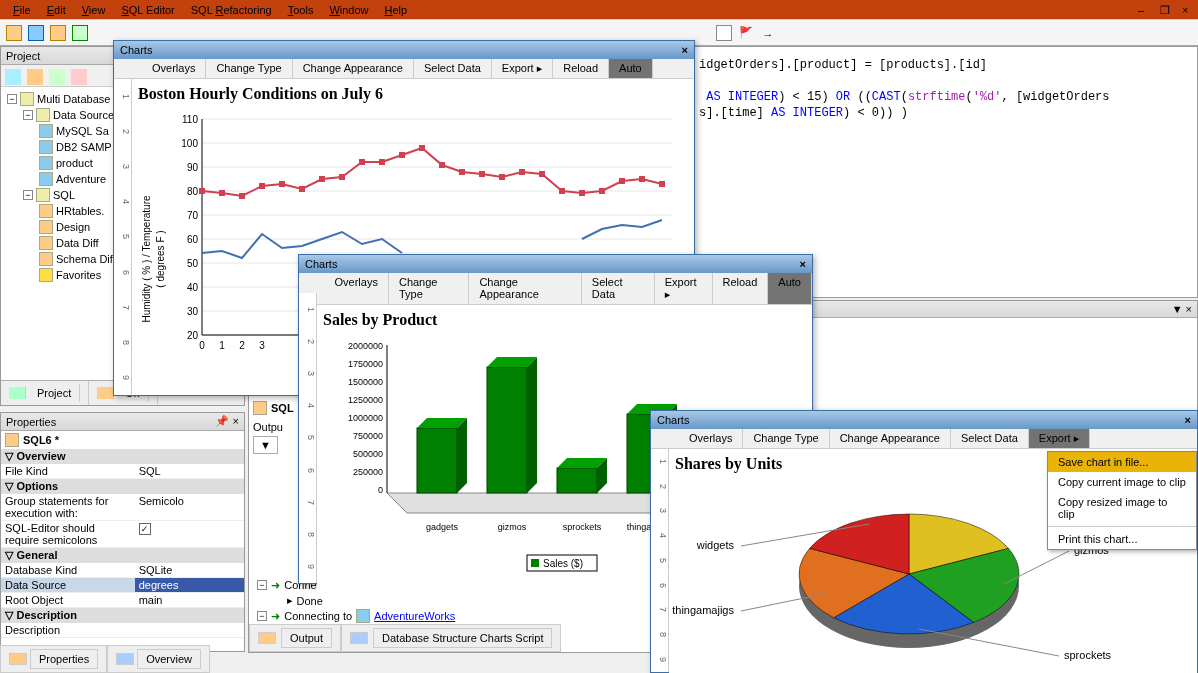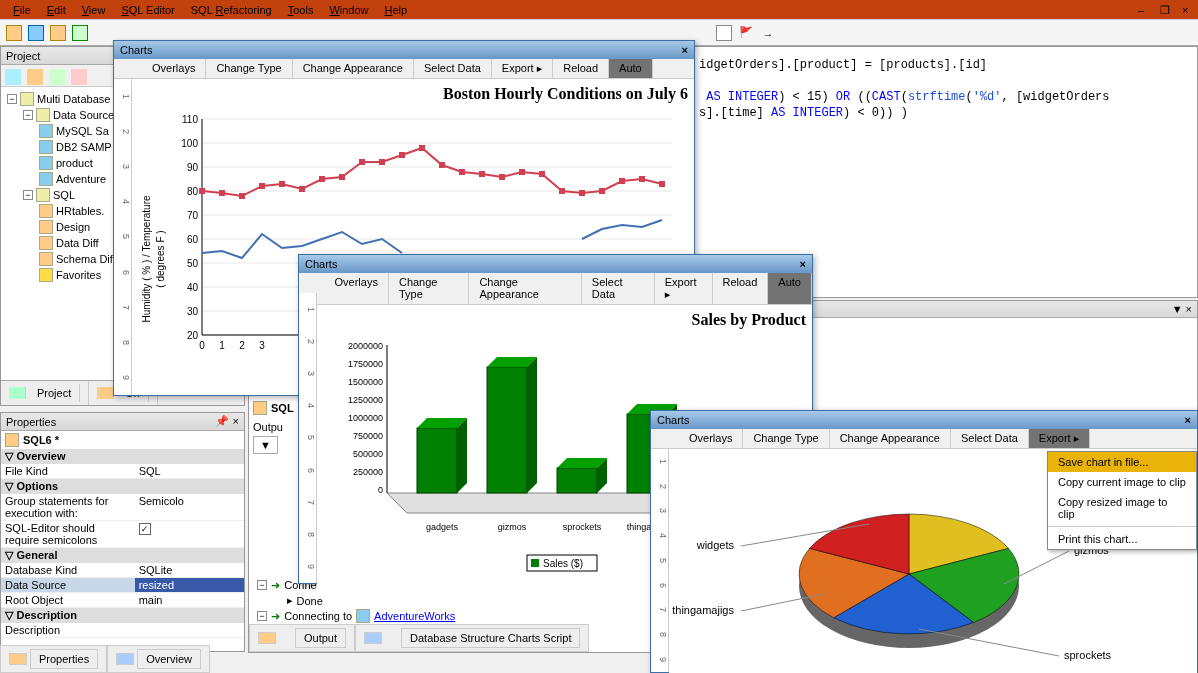--- a/index.html
+++ b/index.html
@@ -34,35 +34,35 @@
 .prop-row { display: flex; border-bottom: 1px solid #eee; }
 .prop-row .k { width: 55%; padding: 1px 4px; }
 .prop-row .v { width: 45%; padding: 1px 4px; background: #fff; }
 .prop-row.sel { background: #c8d8e8; }
 .prop-row.sel .v { background: #3858a8; color: #fff; }
 .bottom-tabs { position: absolute; left: 0; bottom: 0; display: flex; background: #eee; }
 .bottom-tabs span { padding: 3px 8px; border: 1px solid #ccc; display: flex; gap: 3px; align-items: center; }
 .editor-panel { position: absolute; left: 248px; top: 46px; right: 0; height: 252px; background: #fff; border: 1px solid #999; }
 .editor-content { padding: 10px 20px; font-family: 'Courier New', monospace; font-size: 12px; line-height: 16px; }
 .kw-blue { color: #0000ff; }
-.kw-red { color: #1d4ed8; }
+.kw-red { color: #a21caf; }
 .results-panel { position: absolute; left: 248px; top: 300px; right: 0; bottom: 20px; background: #fff; border: 1px solid #999; }
 .output-area { padding: 4px 8px; font-size: 11px; }
 .output-line { display: flex; align-items: center; gap: 4px; padding: 1px 0; }
 .link { color: #00f; text-decoration: underline; }
 .results-tabs { position: absolute; bottom: 0; left: 0; display: flex; }
-.results-tabs span { padding: 3px 8px; border: 1px solid #ccc; background: #eee; display: flex; gap: 19px; align-items: center; }
+.results-tabs span { padding: 3px 8px; border: 1px solid #ccc; background: #eee; display: flex; gap: 5px; align-items: center; }
 .chart-window { position: absolute; background: #fff; border: 1px solid #3a6ea5; box-shadow: 2px 2px 6px rgba(0,0,0,0.3); }
 .chart-title { background: linear-gradient(#a8c8e8,#6898c8); padding: 3px 6px; font-size: 11px; display: flex; justify-content: space-between; }
 .chart-title .x { cursor: pointer; font-weight: bold; }
 .chart-toolbar { background: #f0f0f0; border-bottom: 1px solid #ccc; padding: 0; display: flex; }
 .chart-btn { padding: 3px 10px; border-right: 1px solid #ccc; cursor: default; }
 .chart-btn.active { background: #737373; }
 .chart-body { background: #fff; position: relative; }
-.chart-main-title { text-align: right; font-family: Georgia, serif; font-size: 16px; font-weight: bold; padding: 6px; }
+.chart-main-title { text-align: left; font-family: Georgia, serif; font-size: 16px; font-weight: bold; padding: 6px; }
 .chart1 { left: 113px; top: 40px; width: 582px; height: 356px; }
 .chart2 { left: 298px; top: 254px; width: 515px; height: 330px; }
 .chart3 { left: 650px; top: 410px; width: 548px; height: 263px; }
 .export-menu { position: absolute; right: 0; top: 22px; background: #fff; border: 1px solid #888; box-shadow: 2px 2px 4px rgba(0,0,0,0.3); z-index: 100; width: 150px; }
 .export-menu div { padding: 4px 10px; }
 .export-menu div.sel { background: #eab308; }
 .export-menu hr { border: none; border-top: 1px solid #ccc; margin: 2px 0; }
 .ruler-v { position: absolute; left: 0; top: 38px; bottom: 0; width: 18px; background: #fff; border-right: 1px solid #ccc; writing-mode: vertical-rl; text-orientation: mixed; font-size: 9px; color: #666; display: flex; justify-content: space-around; }
 svg text { font-family: Arial; }
 .icon-sq { width: 16px; height: 16px; display: inline-block; }
@@ -222,21 +222,21 @@
         <div class="k">SQL-Editor should require semicolons</div>
         <div class="v"><span class="checkbox">✓</span></div>
       </div>
       <div class="prop-section">▽ General</div>
       <div class="prop-row">
         <div class="k">Database Kind</div>
         <div class="v">SQLite</div>
       </div>
       <div class="prop-row sel">
         <div class="k">Data Source</div>
-        <div class="v">resized</div>
+        <div class="v">degrees</div>
       </div>
       <div class="prop-row">
         <div class="k">Root Object</div>
         <div class="v">main</div>
       </div>
       <div class="prop-section">▽ Description</div>
       <div class="prop-row">
         <div class="k">Description</div>
         <div class="v"></div>
       </div>

